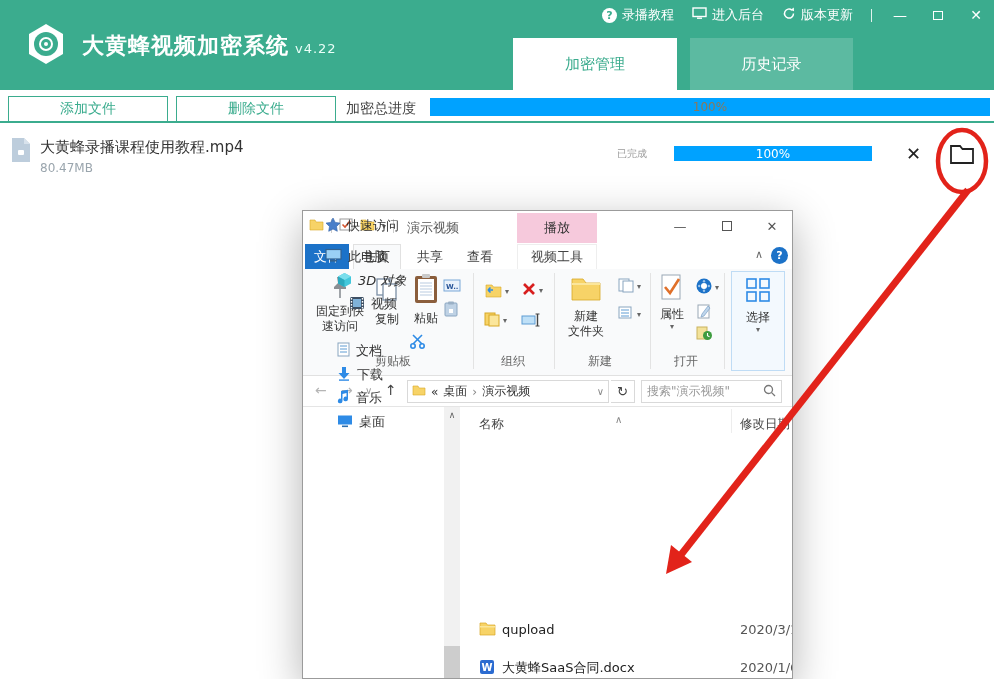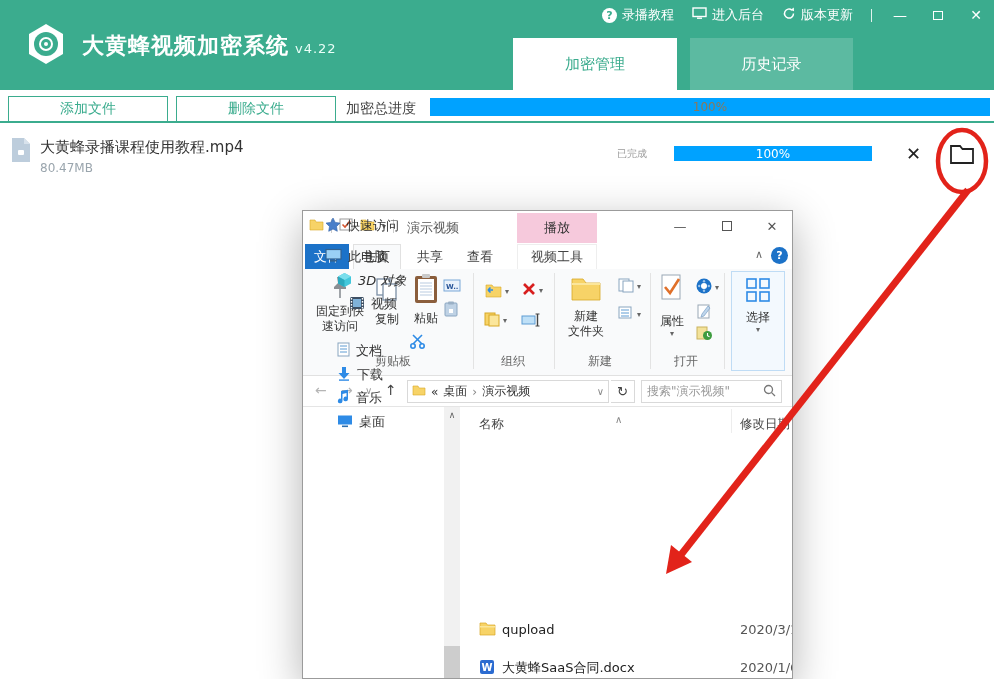--- a/index.html
+++ b/index.html
@@ -323,21 +323,21 @@
       <span class="dd">▾</span>
     </span>
     <div class="rlabel" style="left:262px; width:70px;">新建</div>
     <div class="rsep" style="left:347px;"></div>
 
     <div class="rbig" style="left:352px; top:4px; width:34px;">
       <span class="ic"><svg width="26" height="30" viewBox="0 0 26 30">
             <rect x="3" y="2" width="18" height="24" fill="#fff" stroke="#9aa7b5"></rect>
             <path d="M6 14l5 6 9-14" fill="none" stroke="#E0702A" stroke-width="2.6"></path>
           </svg></span>
-      <span class="cap" style="margin-top:8px;">属性</span>
+      <span class="cap" style="margin-top:1px;">属性</span>
       <span class="dd">▾</span>
     </div>
     <span class="rsmall" style="left:392px; top:8px;">
       <span class="ic"><svg width="18" height="18" viewBox="0 0 18 18">
             <circle cx="9" cy="9" r="7.5" fill="#1C72C8"></circle>
             <circle cx="9" cy="9" r="3" fill="#fff"></circle>
             <circle cx="9" cy="4.2" r="1.2" fill="#9cc4ea"></circle>
             <circle cx="13.8" cy="9" r="1.2" fill="#9cc4ea"></circle>
             <circle cx="9" cy="13.8" r="1.2" fill="#9cc4ea"></circle>
             <circle cx="4.2" cy="9" r="1.2" fill="#9cc4ea"></circle>

